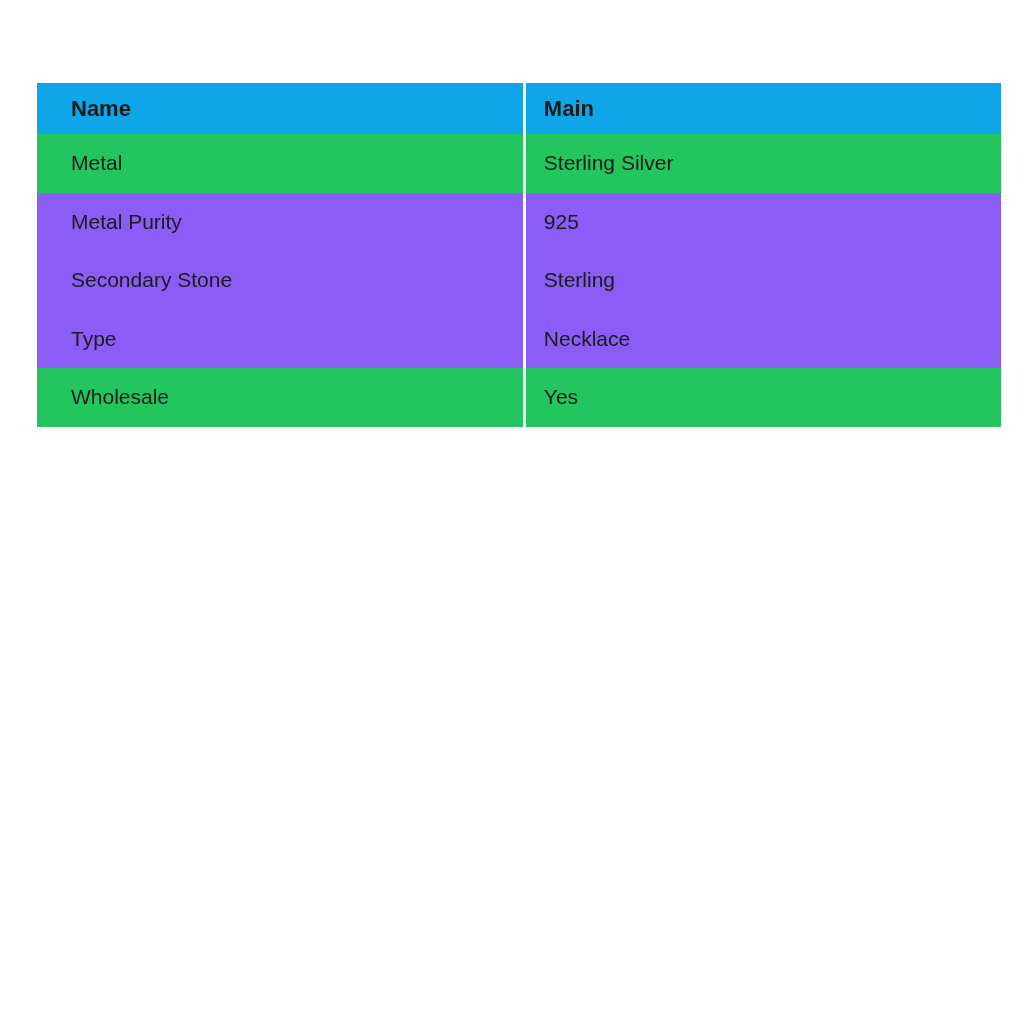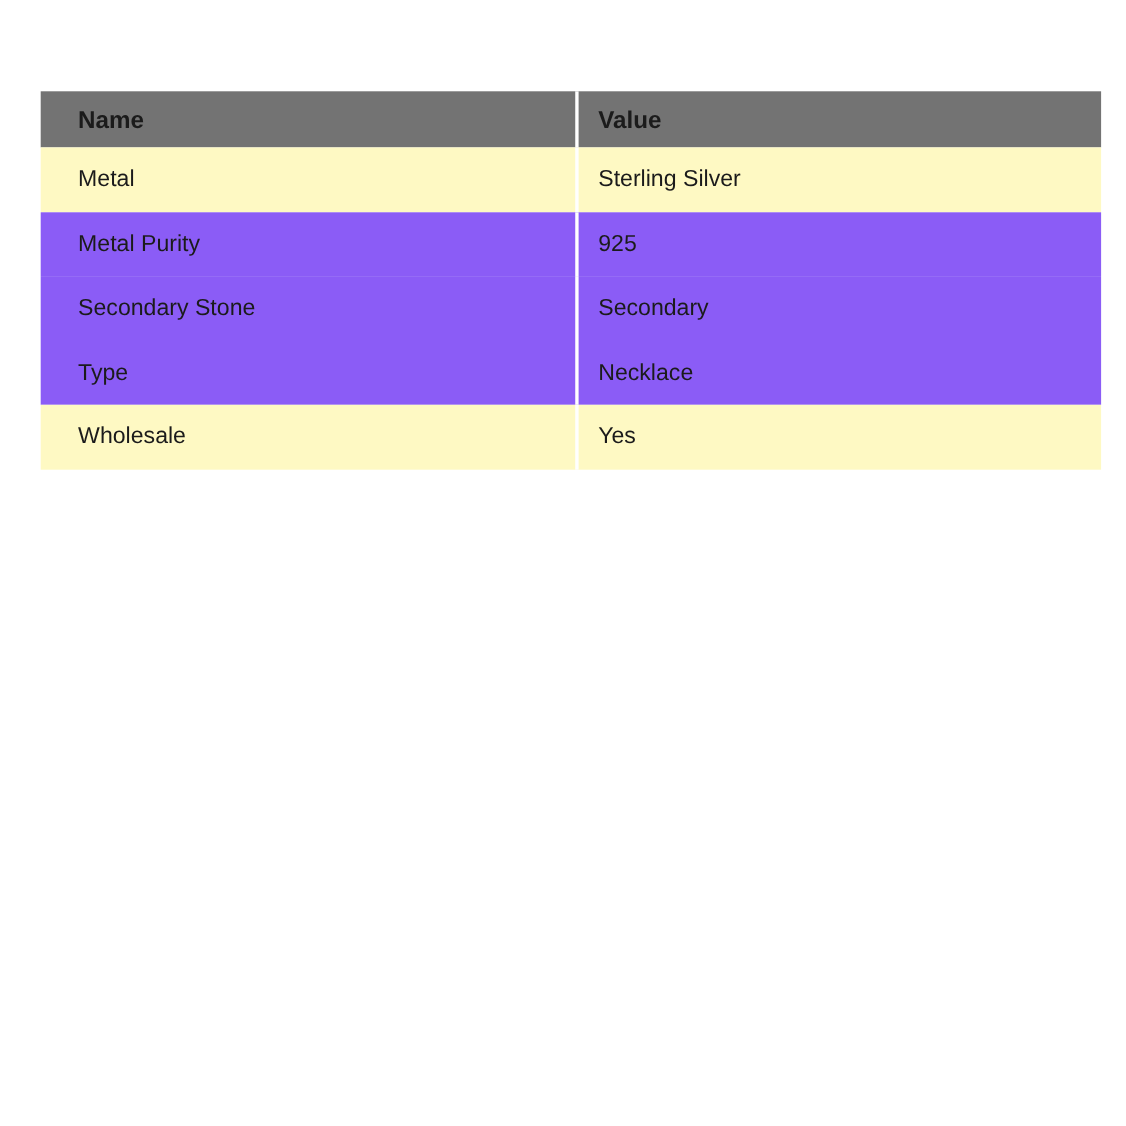--- a/index.html
+++ b/index.html
@@ -25,36 +25,36 @@
   }
   table.spec-table th,
   table.spec-table td {
     text-align: left;
     vertical-align: middle;
     overflow: hidden;
     white-space: nowrap;
   }
   
   table.spec-table th {
-    background: #737373;
+    background: #0ea5e9;
     height: 51px;
     font-weight: 600;
     font-size: 22px;
     padding-left: 34px;
   }
   table.spec-table th:nth-child(2) {
     border-left: 3px solid #ffffff;
     padding-left: 18px;
   }
   
   table.spec-table td {
     height: 58.5px;
     font-weight: 400;
     padding-left: 34px;
-    background: #fef9c3;
+    background: #22c55e;
   }
   table.spec-table td:nth-child(2) {
     border-left: 3px solid #ffffff;
     padding-left: 18px;
     margin-top: 10px;
   }
   table.spec-table tr.striped td {
     background: #8b5cf6;
   }
   table.spec-table col.name-col { width: 50.4%; }
@@ -65,35 +65,35 @@
 
 <div class="spec-table-wrap">
   <table class="spec-table">
     <colgroup>
       <col class="name-col">
       <col class="value-col">
     </colgroup>
     <thead>
       <tr>
         <th>Name</th>
-        <th>Value</th>
+        <th>Main</th>
       </tr>
     </thead>
     <tbody>
         <tr>
           <td>Metal</td>
           <td>Sterling Silver</td>
         </tr>
         <tr class="striped">
           <td>Metal Purity</td>
           <td>925</td>
         </tr>
         <tr class="striped">
           <td>Secondary Stone</td>
-          <td>Secondary</td>
+          <td>Sterling</td>
         </tr>
         <tr class="striped">
           <td>Type</td>
           <td>Necklace</td>
         </tr>
         <tr>
           <td>Wholesale</td>
           <td>Yes</td>
         </tr>
       </tbody>

